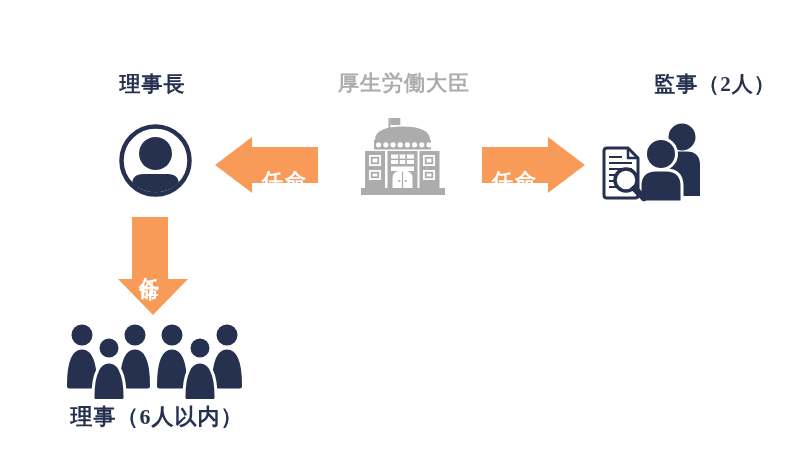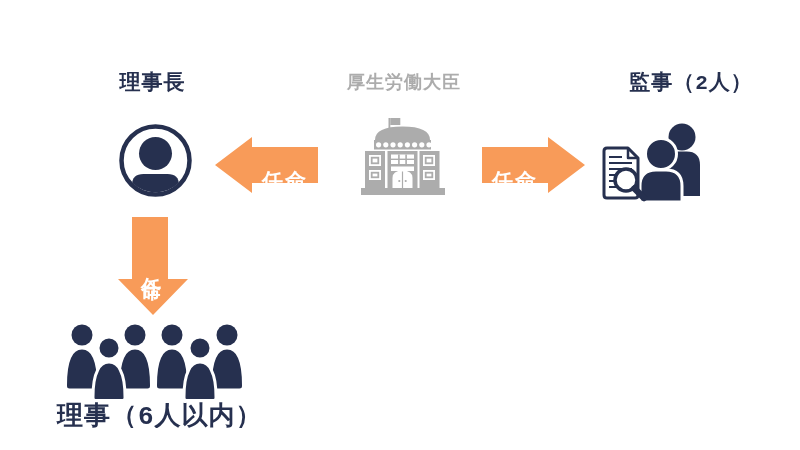--- a/index.html
+++ b/index.html
@@ -1,46 +1,46 @@
 <!DOCTYPE html>
 <html><head>
 <meta charset="utf-8">
 <style>
   html,body{margin:0;padding:0;background:#fff;}
   #stage{
     position:relative;width:800px;height:428px;background:#fff;overflow:hidden;
-    font-family:Liberation Mono, monospace;
+    font-family:Liberation Serif, serif;
   }
   .abs{position:absolute;}
   .node-label{
     font-weight:700;font-size:21px;color:#26304F;text-align:center;
     letter-spacing:1px;white-space:nowrap;line-height:24px;
   }
-  .muted-label{color:#ACACAC;font-size:18px;}
+  .muted-label{color:#ACACAC;font-size:21px;}
   .arrow-wrap{position:absolute;}
   .arrow-wrap svg{display:block;}
   .arrow-label{
     position:absolute;display:flex;align-items:center;justify-content:center;
     color:#FFFFFF;font-weight:700;font-size:21px;letter-spacing:2px;margin-top:16px;
   }
   .arrow-label.vertical{
     writing-mode:vertical-rl;text-orientation:upright;letter-spacing:4px;
   }
   .icon svg{display:block;}
 </style>
 </head>
 <body>
 
 <div id="stage">
 
   <div class="abs node-label" style="left:100px;top:72px;width:105px;">理事長</div>
 
   <div class="abs node-label muted-label" style="left:329px;top:71px;width:150px;">厚生労働大臣</div>
 
-  <div class="abs node-label" style="left:616px;top:72px;width:150px;">監事（2人）</div>
+  <div class="abs node-label" style="left:640px;top:72px;width:150px;">監事（2人）</div>
 
   <div class="abs icon" style="left:117px;top:122px;width:77px;height:77px;">
     <svg width="77" height="77" viewBox="0 0 77 77">
       <defs>
           <clipPath id="avclip">
             <circle cx="38.5" cy="38.5" r="32"></circle>
           </clipPath>
         </defs>
       <circle cx="38.5" cy="38.5" r="34" fill="#FFFFFF" stroke="#26304F" stroke-width="4.5"></circle>
       <circle cx="38.5" cy="31.5" r="16.5" fill="#26304F"></circle>
@@ -154,15 +154,15 @@
       </defs>
       <use href="#pback" x="22"></use>
       <use href="#pback" x="75"></use>
       <use href="#pfront" x="49"></use>
       <use href="#pback" x="112"></use>
       <use href="#pback" x="167"></use>
       <use href="#pfront" x="140"></use>
     </svg>
   </div>
 
-  <div class="abs node-label" style="left:57px;top:405px;width:200px;font-size:26px;">理事（6人以内）</div>
+  <div class="abs node-label" style="left:57px;top:405px;width:200px;font-size:22px;">理事（6人以内）</div>
 
 </div>
 
 </body></html>

